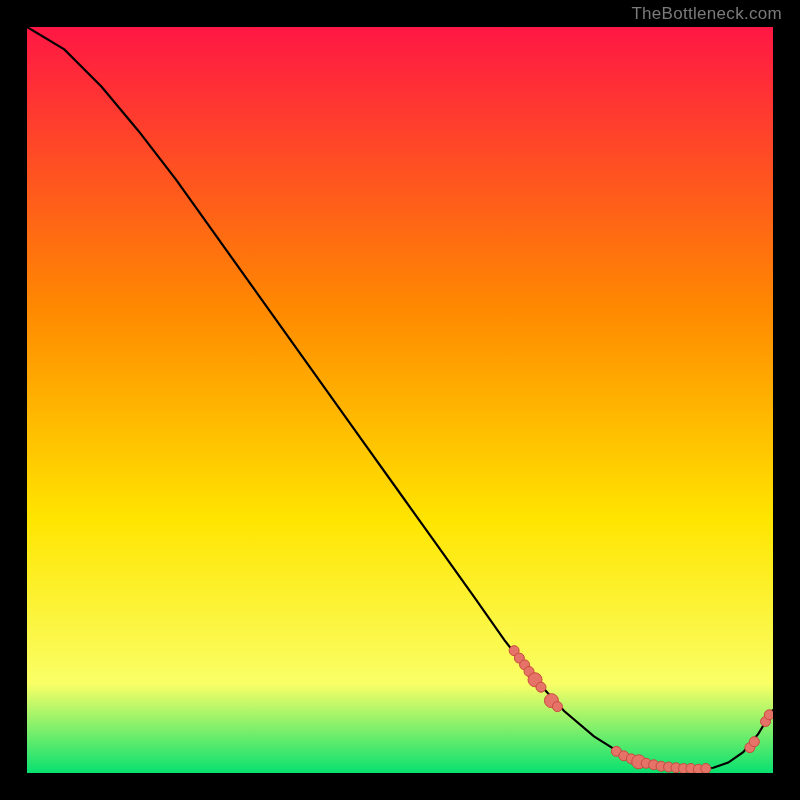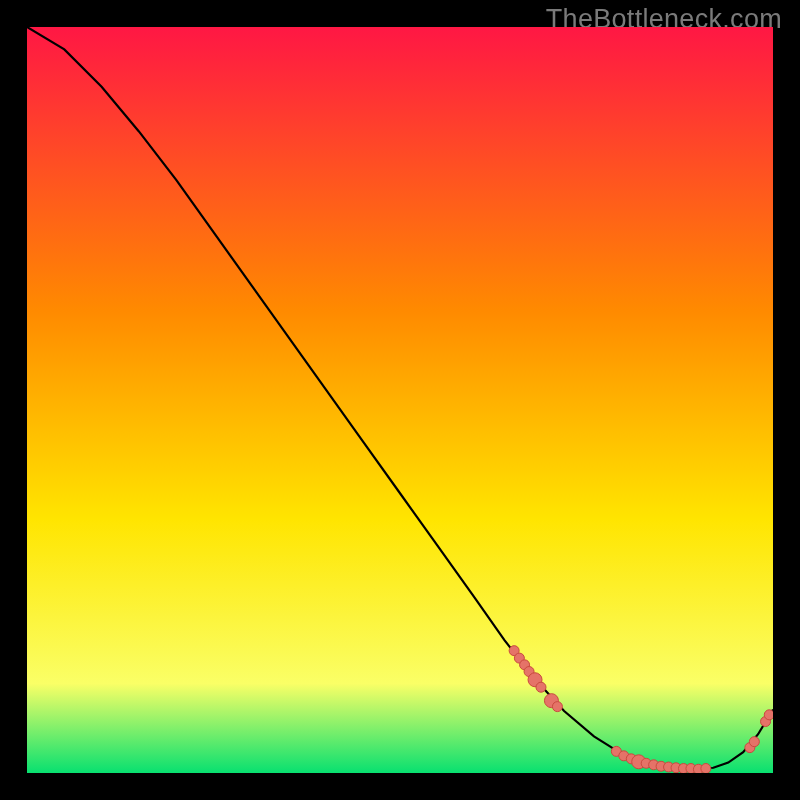--- a/index.html
+++ b/index.html
@@ -16,21 +16,21 @@
     position: relative;
     width: 800px;
     height: 800px;
     background: #000;
   }
   .watermark {
     position: absolute;
     top: 4px;
     right: 18px;
     color: #7a7a7a;
-    font-size: 27px;
+    font-size: 17px;
     font-weight: 400;
     letter-spacing: 0.3px;
     user-select: none;
   }
   .plot {
     position: absolute;
     left: 27px;
     top: 27px;
     width: 746px;
     height: 746px;

